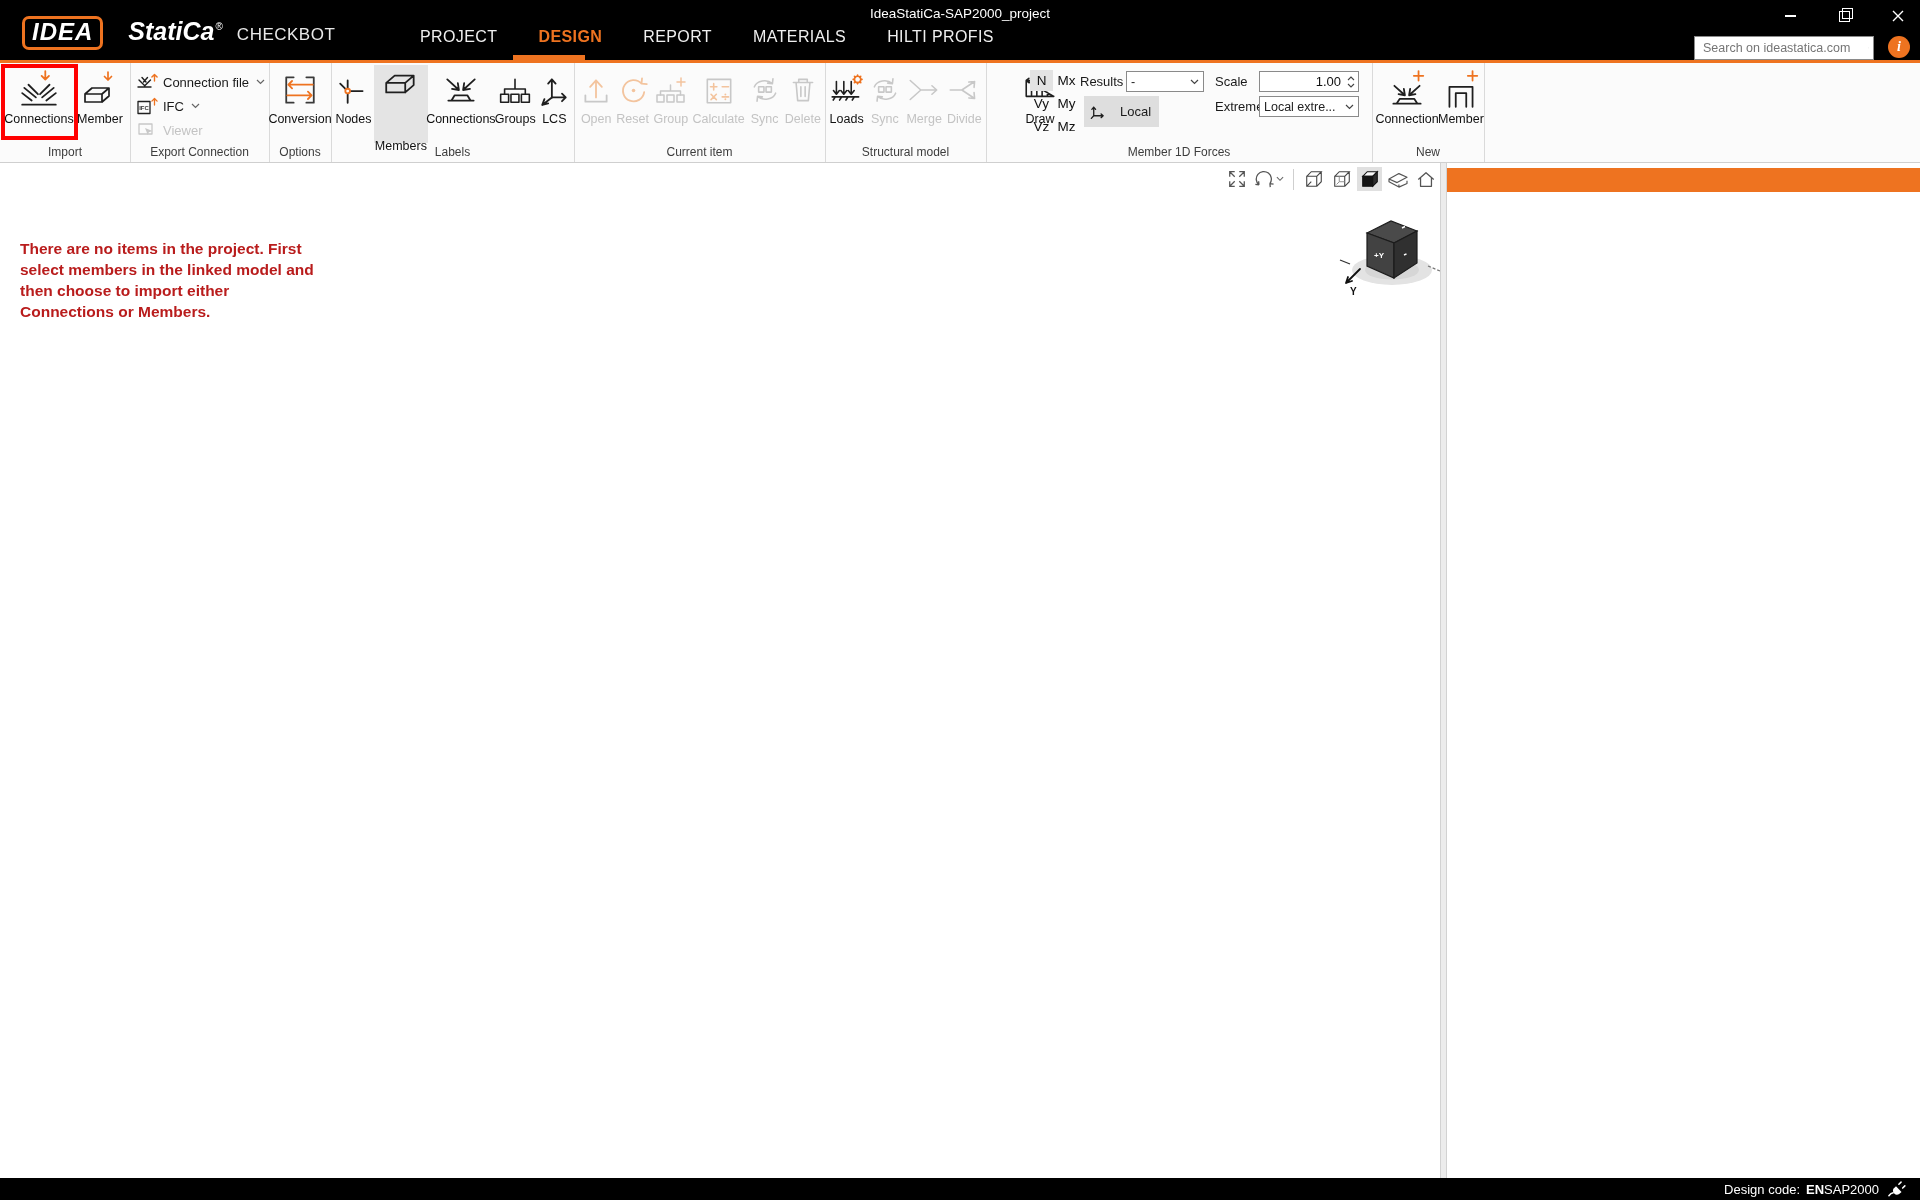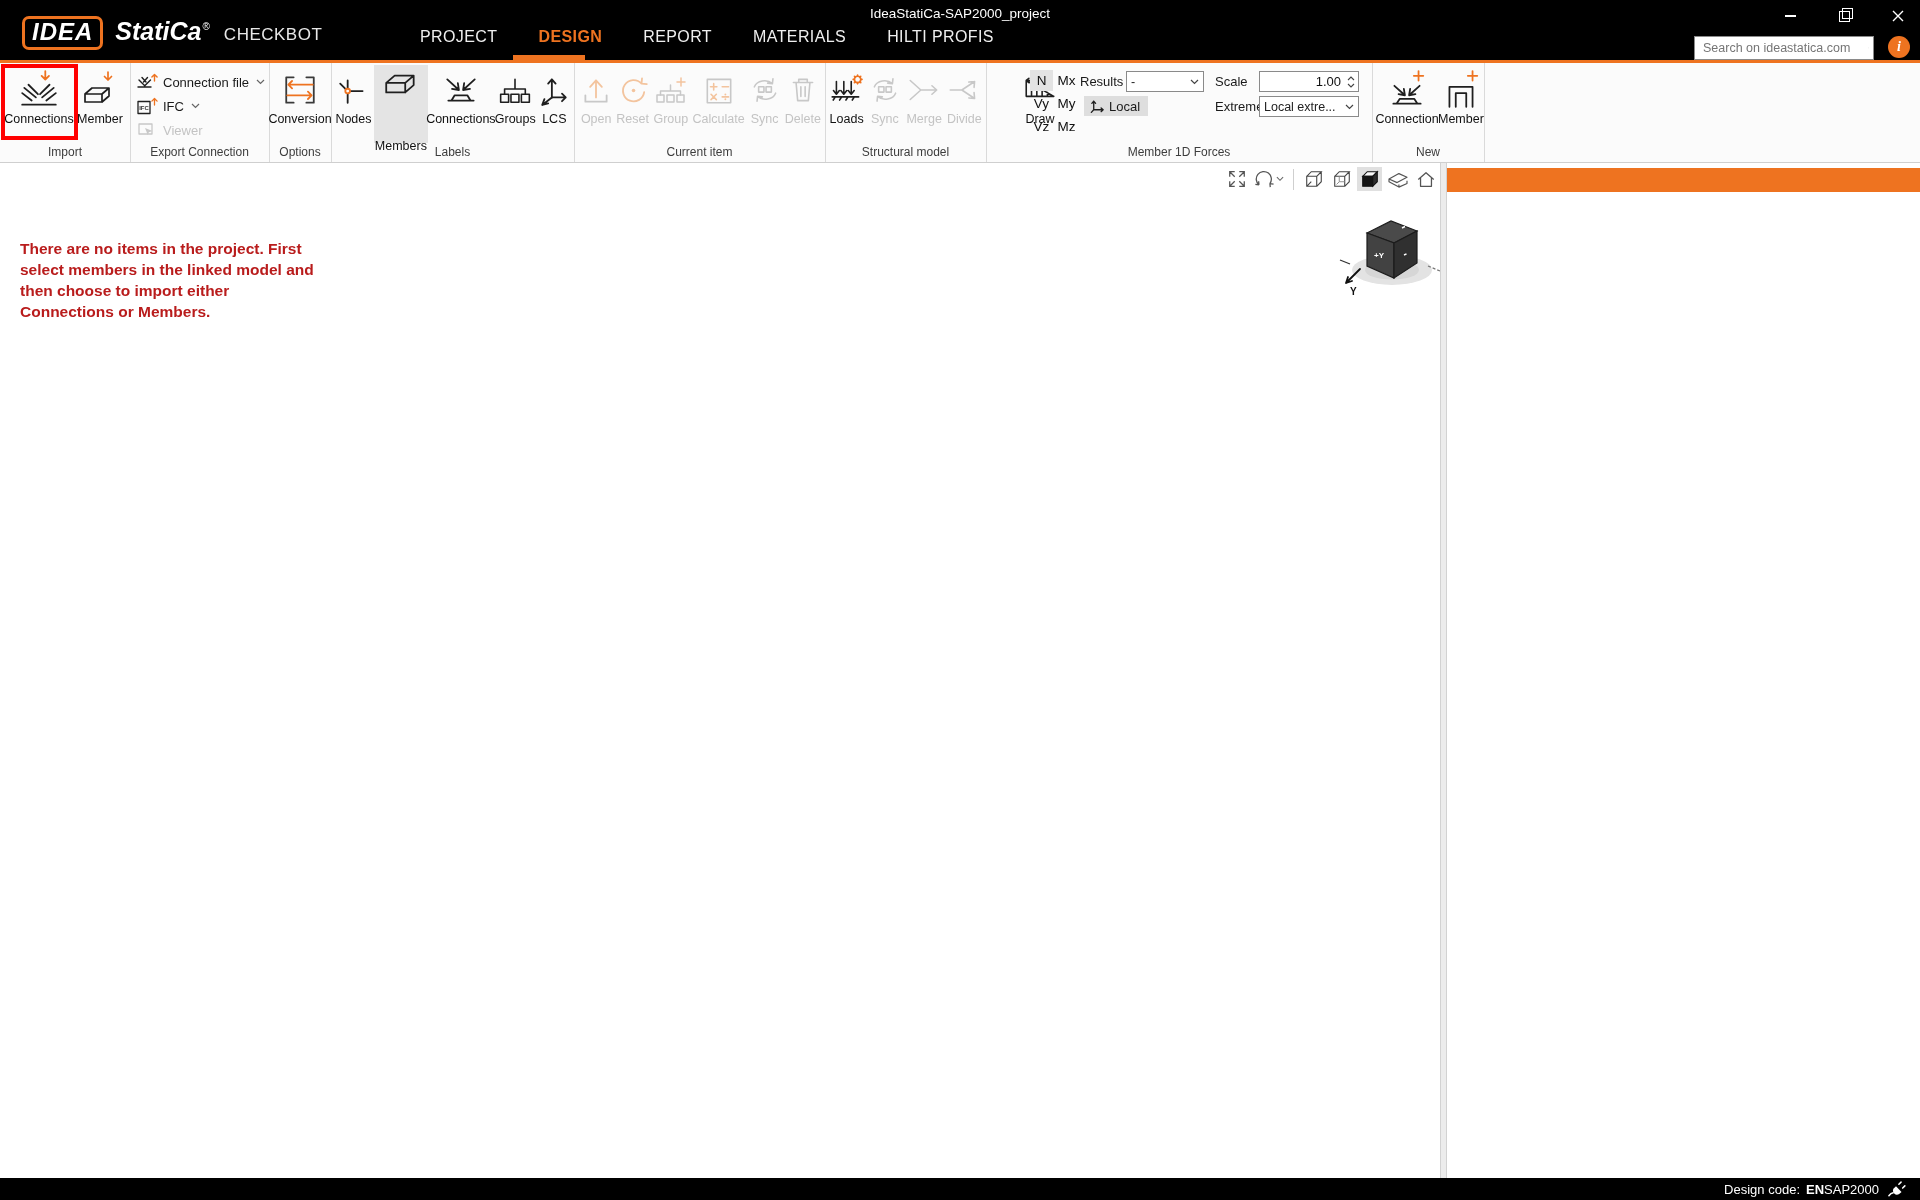--- a/index.html
+++ b/index.html
@@ -4,21 +4,21 @@
 <style>
   html,body{margin:0;padding:0;background:#2a2a2a;}
   .app{position:relative;width:1920px;height:1200px;overflow:hidden;background:#fff;
        font-family:"Liberation Sans",sans-serif;-webkit-font-smoothing:antialiased;}
   
   .titlebar{position:absolute;left:0;top:0;right:0;height:60px;background:#000;}
   .wtitle{position:absolute;left:0;right:0;top:6px;text-align:center;color:#fff;font-size:13.5px;}
   .logo{position:absolute;left:22px;top:16px;display:flex;align-items:baseline;}
   .logo-idea{border:3px solid #ee7320;border-radius:7px;padding:0 7px 2px;color:#fff;
              font-style:italic;font-weight:800;font-size:24px;letter-spacing:1px;line-height:26px;}
-  .logo-statica{color:#fff;font-style:italic;font-weight:700;font-size:25px;margin-left:12px;}
+  .logo-statica{color:#fff;font-style:italic;font-weight:700;font-size:25px;margin-left:25px;}
   .logo-reg{color:#fff;font-size:10px;position:relative;top:-10px;margin-left:1px;}
   .logo-product{color:#e8e8e8;font-size:17px;margin-left:14px;letter-spacing:0.5px;}
   .tabs{position:absolute;left:420px;top:28px;display:flex;gap:41px;}
   .tab{color:#efefef;font-size:16px;letter-spacing:0.4px;white-space:nowrap;cursor:default;}
   .tab.active{color:#ee7320;font-weight:700;}
   .design-underline{position:absolute;left:513px;top:55px;width:72px;height:5px;background:#ee7320;}
   .winbtns{position:absolute;right:8px;top:4px;display:flex;gap:26px;align-items:center;}
   .winbtn{width:28px;height:24px;display:flex;align-items:center;justify-content:center;}
   .glyph-min{display:block;width:11px;height:1.5px;background:#fff;}
   .glyph-restore{position:relative;width:9px;height:9px;border:1.3px solid #fff;background:#000;}
@@ -58,21 +58,21 @@
   .ftg{display:flex;align-items:center;justify-content:center;font-size:13.5px;color:#111;}
   .ftg.sel{background:#e3e3e3;}
   .flabel{position:absolute;font-size:13px;color:#1a1a1a;white-space:nowrap;}
   .combo{position:absolute;height:21px;background:#fff;border:1px solid #8a8a8a;box-sizing:border-box;
          display:flex;align-items:center;font-size:12.5px;color:#222;padding:0 4px;justify-content:space-between;}
   .spinbox{position:absolute;height:21px;background:#fff;border:1px solid #8a8a8a;box-sizing:border-box;
            display:flex;align-items:center;}
   .spinbox input{flex:1;border:none;outline:none;text-align:right;font-size:13px;color:#111;padding:0 3px;width:60px;
                  font-family:"Liberation Sans",sans-serif;background:transparent;}
   .spincol{display:flex;flex-direction:column;justify-content:center;gap:2px;padding:0 3px;}
-  .localbtn{position:absolute;height:20px;background:#dedede;display:flex;align-items:center;gap:3px;
+  .localbtn{position:absolute;height:31px;background:#dedede;display:flex;align-items:center;gap:14px;
             padding:0 8px 0 5px;font-size:13px;color:#1a1a1a;}
   
   .canvas{position:absolute;left:0;top:163px;width:1440px;bottom:22px;background:#fff;}
   .emptymsg{position:absolute;left:20px;top:34px;font-size:15.5px;font-weight:700;color:#b91c1c;line-height:21px;margin-top:41px;}
   .vtools{position:absolute;left:1224px;top:4px;display:flex;align-items:center;gap:3px;}
   .vtool{width:25px;height:24px;display:flex;align-items:center;justify-content:center;}
   .vtool.sel{background:#e0e0e0;}
   .vsep{width:1px;height:21px;background:#cfcfcf;margin:0 4px;}
   .navcube{position:absolute;left:1338px;top:47px;}
   

